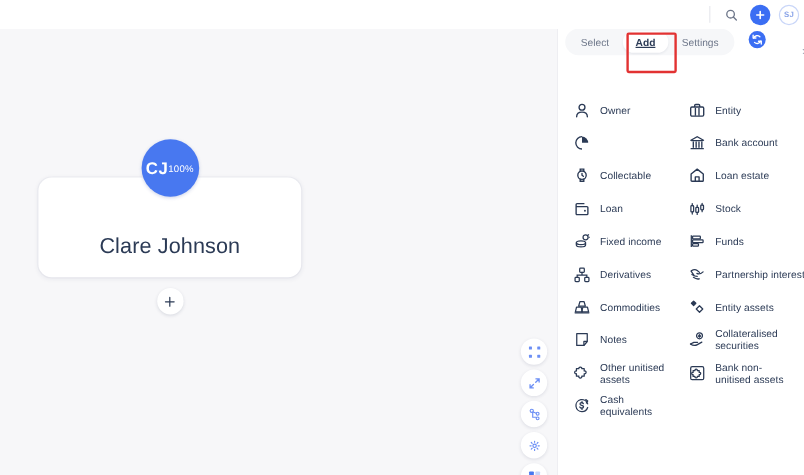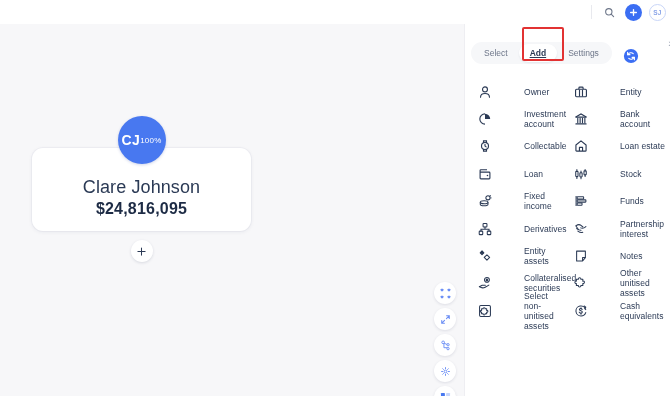--- a/index.html
+++ b/index.html
@@ -120,21 +120,21 @@
   .panel {
     position: absolute; left: 464px; top: 24px;
     width: 206px; height: 372px;
     background: #ffffff;
     border-left: 1px solid #eeeef2;
     overflow: hidden;
   }
   .panel-head {
     position: relative;
     height: 40px;
-    display: flex; align-items: flex-end;
+    display: flex; align-items: flex-start;
     padding: 0 6px;
   }
   .tabs {
     display: flex; align-items: center;
     background: #f6f7f9;
     border-radius: 14px;
     padding: 2px;
     height: 22px;
   }
   .tab {
@@ -181,21 +181,21 @@
   }
   .item-icon {
     width: 17px; height: 17px;
     flex: 0 0 17px;
     display: flex; align-items: center; justify-content: center;
     color: #2b3a55;
     margin-right: 7px;
   }
   .item-label {
     font-size: 8.5px; color: #2b3a55;
-    line-height: 10px; letter-spacing: .05px; margin-left: 24px;
+    line-height: 10px; letter-spacing: .05px;
   }
   .item-label.two { width: 62px; }
   svg { display: block; }
 </style>
 </head>
 <body>
 
 <div class="app">
 
   <div class="topbar">
@@ -216,21 +216,20 @@
 
   <div class="canvas">
 
     <div class="node-wrap">
       <div class="node-card">
         <div class="node-avatar">
           <span class="node-initials">CJ</span>
           <span class="node-pct">100%</span>
         </div>
         <div class="node-name">Clare Johnson</div>
-        <div class="node-value">$24,816,095</div>
       </div>
       <div class="node-addbtn">
         <svg width="11" height="11" viewBox="0 0 14 14" stroke="#2b3a55" stroke-width="1.3" stroke-linecap="round">
           <path d="M7 2.4V11.6M2.4 7H11.6"></path>
         </svg>
       </div>
     </div>
 
     <div class="vtools">
       <div class="vtool">
@@ -312,21 +311,20 @@
         <span class="item-label">Entity</span>
       </div>
 
       <div class="item">
         <span class="item-icon">
           <svg width="14" height="14" viewBox="0 0 16 16" fill="none" stroke="#2b3a55" stroke-width="1.3">
             <path d="M8 2.1a5.9 5.9 0 100 11.8"></path>
             <path d="M8 2.1A5.9 5.9 0 0113.9 8H8z" fill="#2b3a55" stroke="none"></path>
           </svg>
         </span>
-        <span class="item-label">Investment account</span>
       </div>
 
       <div class="item">
         <span class="item-icon">
           <svg width="14" height="14" viewBox="0 0 16 16" fill="none" stroke="#2b3a55" stroke-width="1.3" stroke-linecap="round">
             <path d="M2 5.6L8 2.2l6 3.4"></path>
               <path d="M2.6 5.9h10.8"></path>
             <path d="M4.3 7.2v5M7 7.2v5M9.7 7.2v5M12.4 7.2v5"></path>
               <path d="M2.2 13.6h11.6"></path>
           </svg>
@@ -422,20 +420,31 @@
             <path d="M2.4 4.2c2-1.4 4-1.6 5.6-.3l2.2 1.8"></path>
             <path d="M13.6 5.2c-1.9 1.7-4 2.4-5.9 1.5"></path>
             <path d="M3 7.6c1.6 1.2 3.4 1.9 5 1.9"></path>
             <path d="M4.4 10.4c1.8 1.3 3.9 1.9 5.6 1.4"></path>
             <path d="M2.2 4.6L5 8.6"></path>
           </svg>
         </span>
         <span class="item-label">Partnership interest</span>
       </div>
 
+      <div class="item">
+        <span class="item-icon">
+          <svg width="14" height="14" viewBox="0 0 16 16" fill="none" stroke="#2b3a55" stroke-width="1.2" stroke-linejoin="round">
+            <path d="M6 2.8h4l1.2 4.2H4.8z"></path>
+            <path d="M2.8 8h4.4l1.1 4.4H1.7z"></path>
+            <path d="M8.8 8h4.4l1.1 4.4H7.7z"></path>
+            <path d="M1.4 13.4h13.2" stroke-linecap="round"></path>
+          </svg>
+        </span>
+        <span class="item-label">Commodities</span>
+      </div>
 
       <div class="item">
         <span class="item-icon">
           <svg width="14" height="14" viewBox="0 0 16 16" fill="none" stroke="#2b3a55" stroke-width="1.2" stroke-linejoin="round">
             <path d="M4.6 2.2l2.1 2.1-2.1 2.1-2.1-2.1z" fill="#2b3a55"></path>
             <path d="M10.2 6.6l3.1 3.1-3.1 3.1-3.1-3.1z"></path>
           </svg>
         </span>
         <span class="item-label">Entity assets</span>
       </div>
@@ -472,21 +481,21 @@
         <span class="item-label two">Other unitised assets</span>
       </div>
 
       <div class="item">
         <span class="item-icon">
           <svg width="14" height="14" viewBox="0 0 16 16" fill="none" stroke="#2b3a55" stroke-width="1.2" stroke-linejoin="round">
             <rect x="1.8" y="1.8" width="12.4" height="12.4" rx="1.4"></rect>
             <path d="M7 4.2c.9 0 1.3.6 1.1 1.3h1.8v1.8c.7-.2 1.4.2 1.4 1s-.7 1.3-1.4 1v1.8H8.1c.2.7-.2 1.4-1.1 1.4s-1.4-.7-1.1-1.4H4.1V9.3c-.7.2-1.3-.2-1.3-1s.6-1.2 1.3-1V5.5h1.8c-.2-.7.2-1.3 1.1-1.3z"></path>
           </svg>
         </span>
-        <span class="item-label two">Select non-unitised assets</span>
+        <span class="item-label two">Bank non-unitised assets</span>
       </div>
 
       <div class="item">
         <span class="item-icon">
           <svg width="14" height="14" viewBox="0 0 16 16" fill="none" stroke="#2b3a55" stroke-width="1.2" stroke-linecap="round" stroke-linejoin="round">
             <path d="M13.4 6.4A5.7 5.7 0 108 13.7a5.7 5.7 0 005.4-3.9"></path>
             <path d="M11.6 2.3l1.9 1.3-1.3 1.9"></path>
             <path d="M9.3 6.2c-.3-.7-1-1-1.7-1-.9 0-1.5.5-1.5 1.2 0 1.7 3.4.9 3.4 2.7 0 .8-.7 1.3-1.7 1.3-.8 0-1.6-.4-1.9-1.1"></path>
             <path d="M8 4.3v1M8 10.5v1.2"></path>
           </svg>

